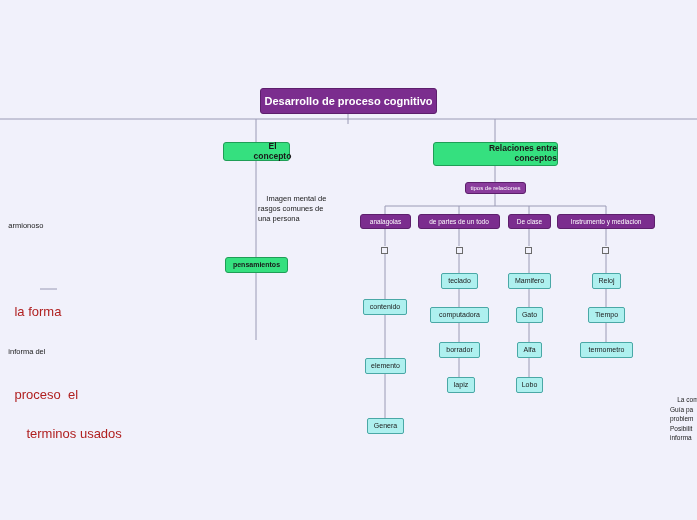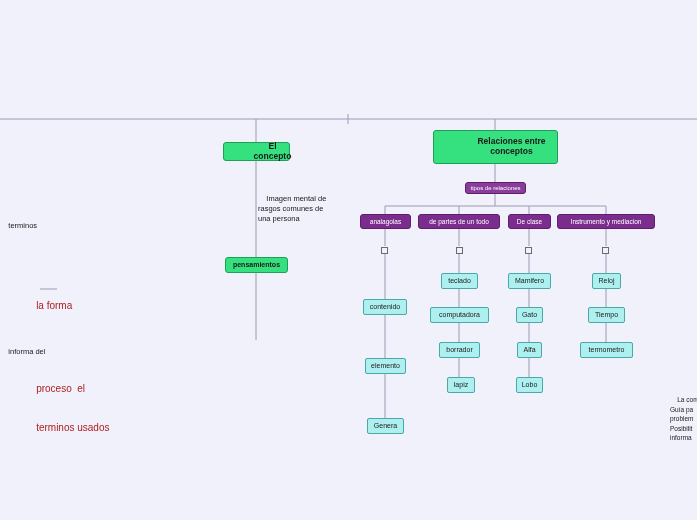--- a/index.html
+++ b/index.html
@@ -84,24 +84,23 @@
   .note {
     position: absolute;
     color: #1a1a1a;
     font-size: 7.5px;
     line-height: 1.35;
     white-space: pre-wrap;
   }
   .note-link {
     position: absolute;
     color: #b02020;
-    font-size: 10px;
+    font-size: 13px;
     line-height: 1.35;
     white-space: pre-wrap;
-    margin-left: 25px;
   }
   .note-right {
     position: absolute;
     color: #1a1a1a;
     font-size: 6.5px;
     line-height: 1.45;
     white-space: pre-wrap;
   }
   
   .handle {
@@ -165,26 +164,29 @@
     <line x1="529" y1="323" x2="529" y2="342" stroke="#9a9ab5" stroke-width="1"></line>
     <line x1="529" y1="358" x2="529" y2="377" stroke="#9a9ab5" stroke-width="1"></line>
 
     <line x1="606" y1="254" x2="606" y2="273" stroke="#9a9ab5" stroke-width="1"></line>
     <line x1="606" y1="289" x2="606" y2="307" stroke="#9a9ab5" stroke-width="1"></line>
     <line x1="606" y1="323" x2="606" y2="342" stroke="#9a9ab5" stroke-width="1"></line>
 
     <line x1="40" y1="289" x2="57" y2="289" stroke="#9a9ab5" stroke-width="1"></line>
   </svg>
 
+  <div class="node n-root" style="left:260px; top:88px; width:177px; height:26px;">
+    <span>Desarrollo de proceso cognitivo</span>
+  </div>
 
   <div class="node n-green" style="left:223px; top:142px; width:67px; height:19px;">
     <span>El concepto</span>
   </div>
 
-  <div class="node n-green" style="left:433px; top:130px; width:125px; height:34px;">
+  <div class="node n-green" style="left:433px; top:142px; width:125px; height:24px;text-align:right;">
     <span>Relaciones entre conceptos</span>
   </div>
 
   <div class="note" style="left:220px; top:184px; width:120px;margin-left:38px;">
     <span>Imagen mental de
 rasgos comunes de
 una persona</span>
   </div>
 
   <div class="node n-green-sm" style="left:225px; top:257px; width:63px; height:16px;">
@@ -257,37 +259,37 @@
     <span>Reloj</span>
   </div>
   <div class="node n-cyan" style="left:588px; top:307px; width:37px; height:16px;">
     <span>Tiempo</span>
   </div>
   <div class="node n-cyan" style="left:580px; top:342px; width:53px; height:16px;">
     <span>termometro</span>
   </div>
 
   <div class="note" style="left:0px; top:211px;">
-    <span>terminos</span>
+    <span>armionoso</span>
   </div>
 
   <div class="note-link" style="left:0px; top:285px;">
     <span>la forma</span>
   </div>
 
 
   <div class="note" style="left:0px; top:337px;">
     <span>informa del</span>
   </div>
 
   <div class="note-link" style="left:0px; top:368px;">
     <span>proceso  el</span>
   </div>
 
-  <div class="note-link" style="left:0px; top:407px;">
+  <div class="note-link" style="left:12px; top:407px;">
     <span>terminos usados</span>
   </div>
 
   <div class="note-right" style="left:670px; top:386px; width:40px;">
     <span>La com
 Guía pa
 problem
 Posibilit
 informa</span>
   </div>

